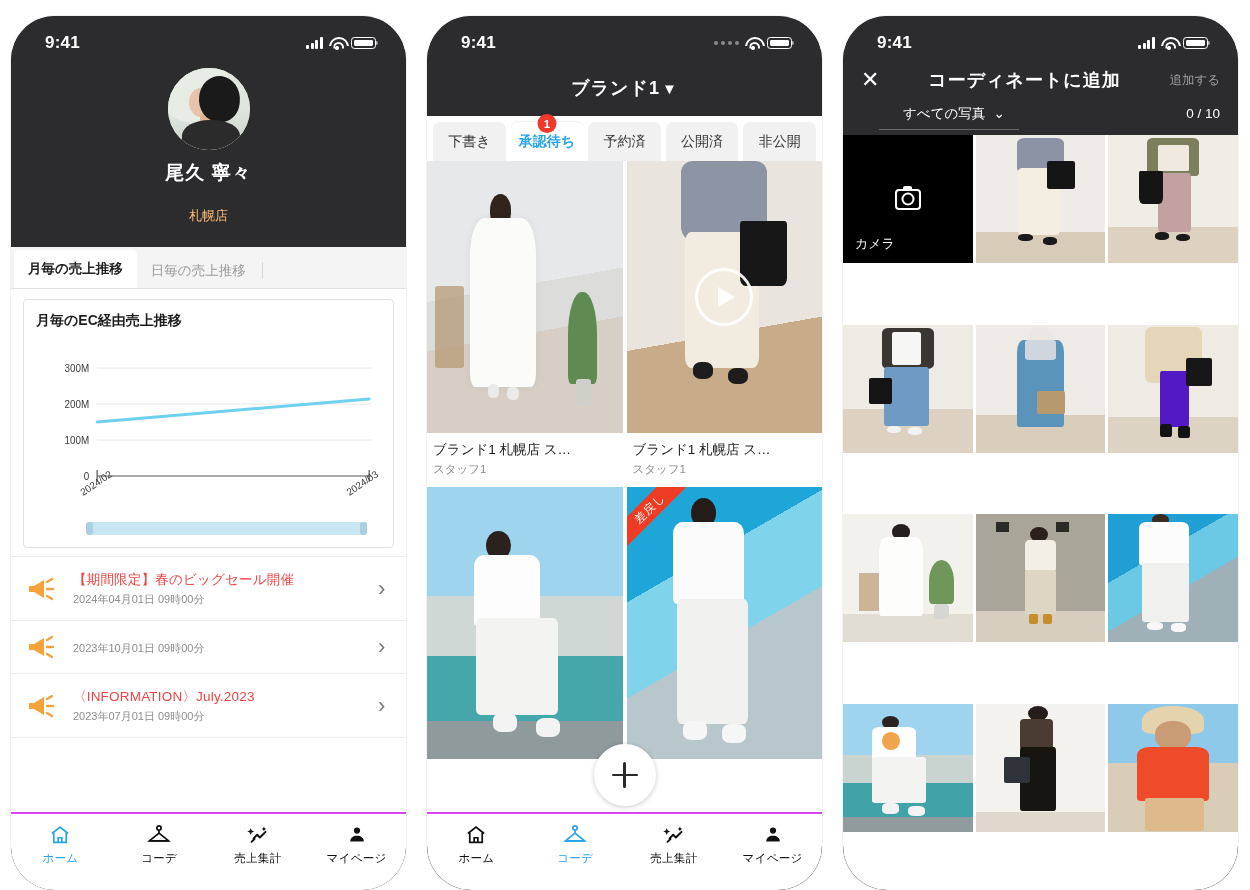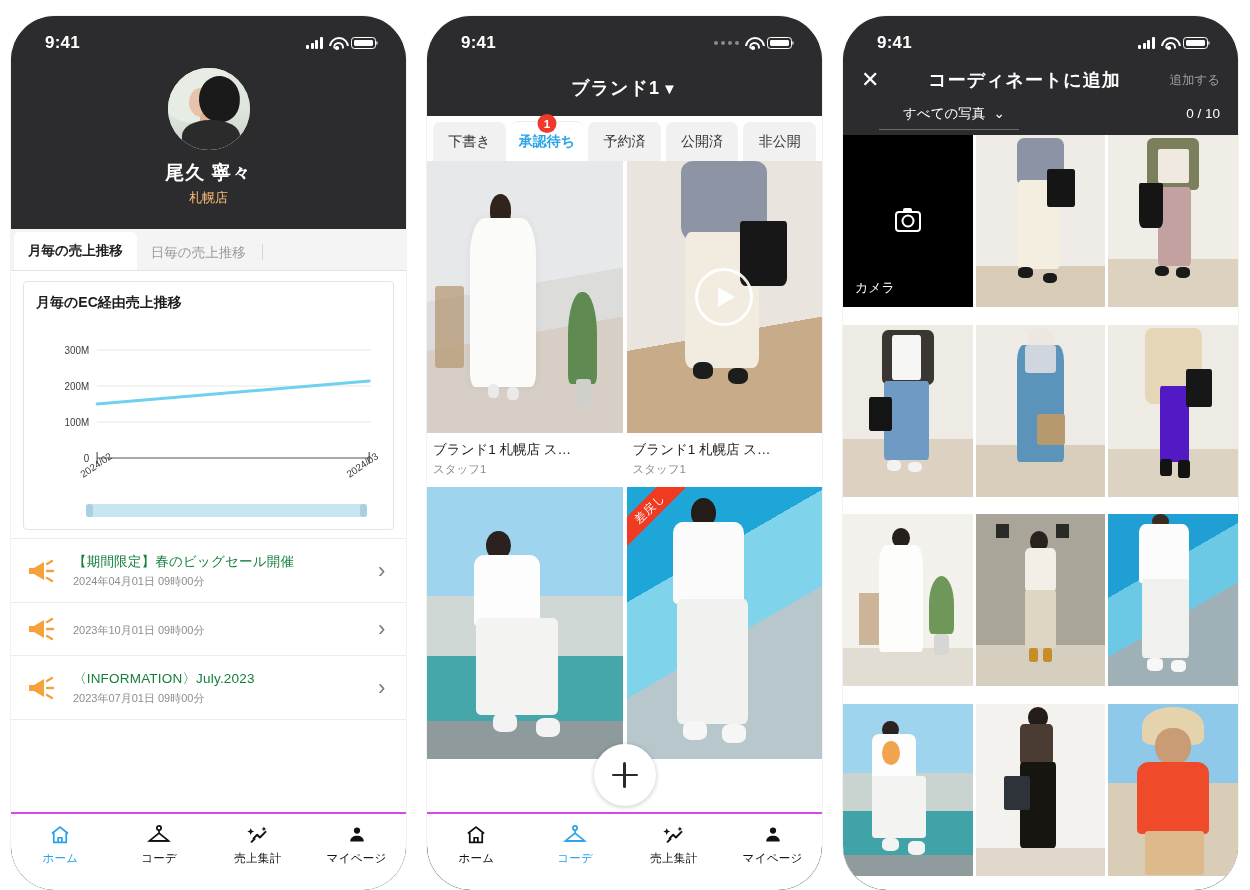--- a/index.html
+++ b/index.html
@@ -60,21 +60,21 @@
     width:82px;height:82px;border-radius:50%;margin:0 auto 10px;overflow:hidden;
     background:#cfd6cf; position:relative;
   }
   .avatar .a-bg{position:absolute;inset:0;background:
      radial-gradient(circle at 30% 22%, #e7ece4 0 42%, transparent 43%),
      linear-gradient(175deg,#dfe6de 0 52%, #c8cfc6 100%);}
   .avatar .a-hair{position:absolute;left:38%;top:10%;width:50%;height:56%;background:#1a1a1a;border-radius:48% 52% 44% 50%;transform:rotate(6deg);}
   .avatar .a-face{position:absolute;left:26%;top:24%;width:30%;height:36%;background:#e7c3ab;border-radius:50% 46% 42% 52%;}
   .avatar .a-body{position:absolute;left:18%;top:64%;width:70%;height:40%;background:#2b2b2b;border-radius:48% 48% 0 0;}
   .avatar .a-neck{position:absolute;left:40%;top:54%;width:22%;height:22%;background:#dfb294;border-radius:6px;}
-  .p1-name { color:#fff;font-size:19px;font-weight:700;letter-spacing:1px;margin-bottom:3px; }
+  .p1-name { color:#fff;font-size:19px;font-weight:700;letter-spacing:1px;margin-bottom:21px; }
   .p1-store { color:#fdba74;font-size:13px; }
 
   .p1-body { flex:1 1 auto; background:#fff; display:flex; flex-direction:column; overflow:hidden; }
 
   .seg-tabs { display:flex; align-items:flex-end; background:#f4f4f4; height:42px; padding-left:3px; border-bottom:1px solid #e2e2e2; }
   .seg-tab { font-size:13.5px; color:#9a9a9a; padding:0 14px; height:34px; display:flex; align-items:center; position:relative; }
   .seg-tab.active { background:#fff; color:#222; font-weight:700; border-radius:5px 5px 0 0; height:38px; }
   .seg-div { width:1px;height:16px;background:#d7d7d7;margin:0 2px 10px; }
 
   .chart-card { margin:10px 12px 8px; border:1px solid #e3e3e3; border-radius:4px; background:#fff; padding:12px 12px 10px; }
@@ -83,21 +83,21 @@
   .chart-svg { width:100%; height:168px; display:block; }
   .slider-track { margin:8px 14px 2px 50px; height:13px; background:#c8e6f2; border-radius:3px; position:relative; }
   .slider-h { position:absolute; top:0; width:7px; height:13px; background:#aacfe0; border-radius:3px; }
   .slider-h.l{left:0;} .slider-h.r{right:0;}
 
   .notif { border-top:1px solid #ececec; }
   .notif-row { display:flex; align-items:center; gap:14px; padding:13px 14px 13px 16px; border-bottom:1px solid #ececec; }
   .megaphone { flex:0 0 32px; height:26px; position:relative; }
   .megaphone svg{display:block}
   .notif-txt { flex:1 1 auto; min-width:0; }
-  .notif-title { font-size:13.5px; color:#15803d; line-height:1.42; letter-spacing:.2px; }
+  .notif-title { font-size:13.5px; color:#ef4444; line-height:1.42; letter-spacing:.2px; }
   .notif-date { font-size:11px; color:#8d8d8d; margin-top:3px; }
   .chev { flex:0 0 14px; color:#7a7a7a; font-size:22px; line-height:1; font-weight:300; }
 
   
   .tabbar { flex:0 0 auto; background:#fff; display:flex; padding:9px 0 24px; border-top:2px solid #d946ef; position:relative; z-index:5; }
   .tab { flex:1 1 0; display:flex; flex-direction:column; align-items:center; gap:4px; }
   .tab .ic { height:24px; display:flex; align-items:center; justify-content:center; color:#111; }
   .tab .lb { font-size:11.5px; color:#111; letter-spacing:.3px; }
   .tab.active .ic, .tab.active .lb { color:#29a3e8; }
 
@@ -127,21 +127,21 @@
   .p3-nav { background:#2c2c2e; color:#fff; display:flex; align-items:center; padding:4px 18px 2px; }
   .p3-close { width:26px;font-size:22px;line-height:1;color:#fff; }
   .p3-title { flex:1 1 auto; text-align:center; font-size:18px; font-weight:600; letter-spacing:1px; }
   .p3-action { font-size:12.5px;color:#9e9e9e; width:58px; text-align:right; }
   .p3-sub { background:#2c2c2e; display:flex; align-items:center; padding:10px 18px 12px; }
   .p3-select { flex:1 1 auto; text-align:left; padding-left:42px; position:relative; }
   .p3-select .txt { color:#fff;font-size:13.5px; }
   .p3-select .uline { position:absolute; left:18px; bottom:-7px; width:140px; height:1px; background:#6a6a6a; }
   .p3-count { color:#fff;font-size:13.5px; }
   .p3-grid { flex:1 1 auto; display:grid; grid-template-columns:repeat(3,1fr); gap:3px; background:#fff; overflow:hidden; }
-  .p3-cell { position:relative; height:172px; overflow:hidden; background:#f2f2f2; }
+  .p3-cell { position:relative; height:128px; overflow:hidden; background:#f2f2f2; }
   .p3-cam { background:#000; display:flex; flex-direction:column; justify-content:center; align-items:center; position:relative; }
   .p3-cam .lbl { position:absolute; left:12px; bottom:10px; color:#fff; font-size:13px; }
   .cam-ic { width:26px;height:21px;border:2px solid #fff;border-radius:4px;position:relative; }
   .cam-ic:before{content:"";position:absolute;left:50%;top:50%;transform:translate(-50%,-50%);width:9px;height:9px;border:2px solid #fff;border-radius:50%;}
   .cam-ic:after{content:"";position:absolute;left:6px;top:-5px;width:9px;height:4px;background:#fff;border-radius:2px 2px 0 0;}
 
   
   .ph { position:absolute; inset:0; }
   .fig { position:absolute; }
 </style>

